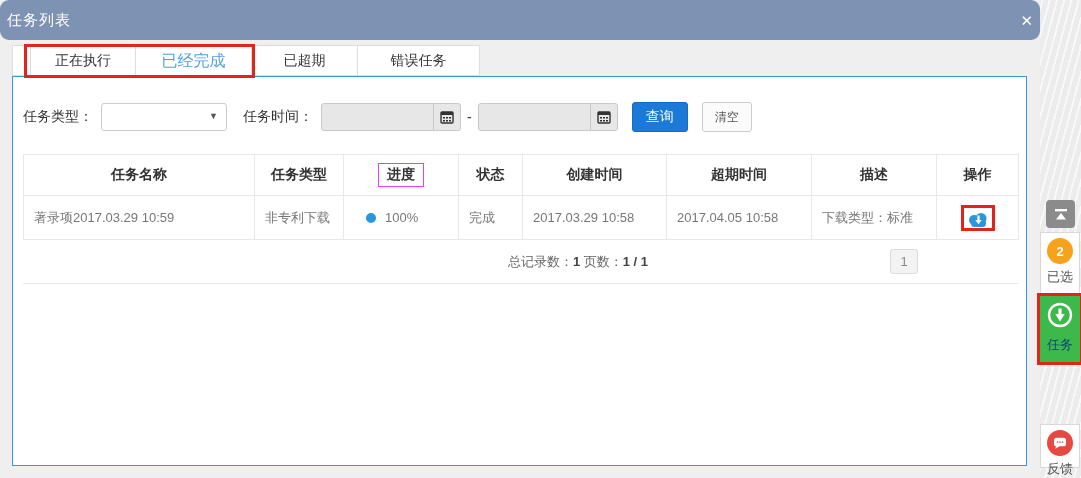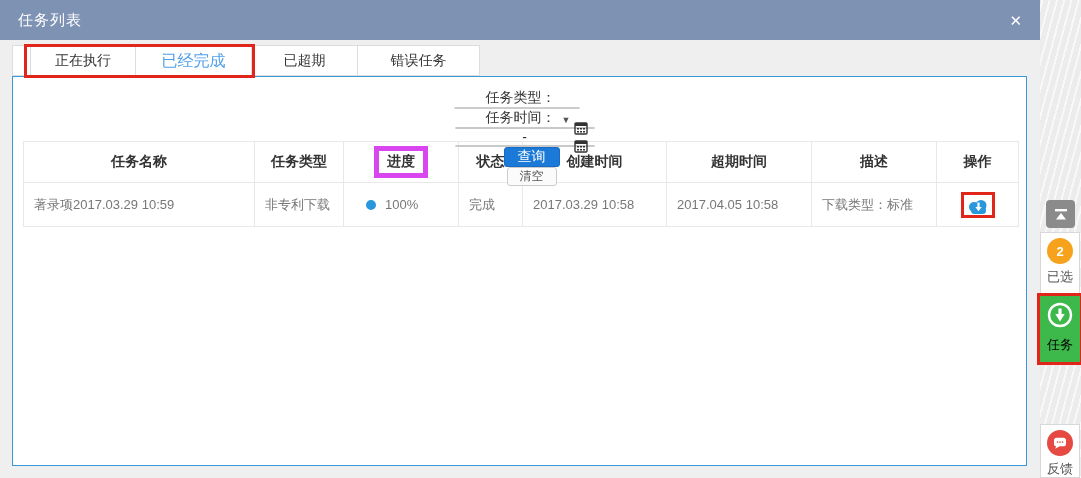--- a/index.html
+++ b/index.html
@@ -4,21 +4,21 @@
 <style>
   * { margin:0; padding:0; box-sizing:border-box; }
   body { font-family:"Liberation Sans","DejaVu Sans",sans-serif; }
   .page {
     position:relative; width:1081px; height:478px; overflow:hidden;
     background:repeating-linear-gradient(105deg,#ececec 0px,#ececec 5px,#f8f8f8 5px,#f8f8f8 7px);
   }
   .dialog { position:absolute; left:0; top:0; width:1040px; height:478px; background:#efefef; }
   .dialog-header {
     height:40px; background:#7e92b4; display:flex; align-items:center;
-    justify-content:space-between; padding:0 18px;
+    justify-content:space-between; padding:0 7px;border-radius:9px;
   }
   .dialog-title { color:#fff; font-size:15px; letter-spacing:1px; }
   .close { color:#fff; font-size:15px; cursor:pointer; line-height:1; }
 
   
   .tabbar { position:absolute; left:12px; top:45px; display:flex; height:31px; }
   .tab-spacer { width:18px; background:#fff; border-top:1px solid #ddd; border-left:1px solid #ddd; border-bottom:1px solid #ddd; }
   .tab {
     background:#fff; border-top:1px solid #ddd; border-right:1px solid #ddd; border-bottom:1px solid #ddd;
     font-size:14px; color:#333; text-align:center; line-height:29px; cursor:pointer;
@@ -30,21 +30,21 @@
   .annotation-tabs {
     position:absolute; left:24px; top:44px; width:231px; height:34px;
     border:3px solid #e1251b; pointer-events:none; z-index:5;
   }
 
   
   .panel {
     position:absolute; left:12px; top:76px; width:1015px; height:390px;
     background:#fff; border:1px solid #3898d9;
   }
-  .filter-row { display:flex; align-items:center; margin:12px 0 0 10px; height:30px;flex-direction:column; }
+  .filter-row { display:flex; align-items:center; margin:25px 0 0 10px; height:30px; }
   .flabel { font-size:14px; color:#333; margin-right:8px; }
   .select {
     position:relative; width:126px; height:28px; background:#fff;
     border:1px solid #ccc; border-radius:3px; margin-right:16px; cursor:pointer;
   }
   .caret { position:absolute; right:8px; top:7px; font-size:9px; color:#555; }
   .dateinput {
     position:relative; width:140px; height:28px; background:#e7e7e7;
     border:1px solid #c9c9c9; border-radius:3px; cursor:text;
   }
@@ -67,21 +67,21 @@
   
   .task-table { border-collapse:collapse; table-layout:fixed; margin:22px 10px 0; width:995px; }
   .task-table th {
     border:1px solid #e8e8e8; height:41px; font-size:14px; color:#333;
     font-weight:bold; text-align:center; background:#fff;
   }
   .task-table td {
     border:1px solid #e8e8e8; height:44px; font-size:13px; color:#777;
     padding-left:10px; background:#fff;
   }
-  .redbox-inline { display:inline-block; border:5px solid #d946ef; padding:2px 8px; }
+  .redbox-inline { display:inline-block; border:1px solid #d946ef; padding:2px 8px; }
   .progress-cell { display:flex; align-items:center; padding-left:12px; }
   .progress-ring {
     display:inline-block; width:8px; height:8px; border:5px solid #2997dc;
     border-radius:50%; background:#fff; margin-right:9px;
   }
   .op-cell { text-align:center; padding-left:0 !important; }
   .dl-annotation { display:inline-block; border:3px solid #e1251b; padding:3px 3px 0; line-height:0; cursor:pointer; }
   .muted { color:#8d8d8d; }
 
   
@@ -101,31 +101,31 @@
     background:#8b8b8b; border-radius:4px; display:flex; align-items:center;
     justify-content:center; cursor:pointer;
   }
   .side-card {
     position:absolute; right:1px; width:40px; background:#fff;
     border:1px solid #d8d8d8; text-align:center; padding:5px 0 7px; cursor:pointer;
   }
   .side-card.c-selected { top:232px; }
   .side-card.c-tasks { top:296px; background:#3db84b; border-color:#3db84b; outline:3px solid #e1251b; }
   .side-card.c-tools { top:360px; }
-  .side-card.c-feedback { top:424px; height:54px; }
+  .side-card.c-feedback { top:424px; height:44px; }
   .circle {
     width:26px; height:26px; border-radius:50%; margin:0 auto;
     display:flex; align-items:center; justify-content:center;
     color:#fff; font-weight:bold; font-size:13px;
   }
   .circle.orange { background:#f7a21c; }
   .circle.blue { background:#2a96dd; }
   .circle.red { background:#e64942; }
   .side-label { font-size:13px; color:#555; margin-top:4px; }
-  .side-label.white { color:#000000; }
+  .side-label.white { color:#0c4a6e; }
 </style>
 </head>
 <body>
 
 <div class="page">
   <div class="dialog">
 
     <div class="dialog-header">
       <span class="dialog-title">任务列表</span>
       <span class="close">✕</span>
@@ -239,20 +239,27 @@
                   </g>
                   <path d="M11.5 4.5v5" stroke="#fff" stroke-width="2.2"></path>
                   <path d="M8.3 9h6.4l-3.2 4.2z" fill="#fff"></path>
                 </svg>
               </span>
             </td>
           </tr>
         </tbody>
       </table>
 
+      <div class="pager">
+        <div class="pager-text">
+          <span>总记录数：</span><b>1</b>
+          <span>页数：</span><b>1 / 1</b>
+        </div>
+        <div class="page-btn">1</div>
+      </div>
 
     </div>
   </div>
 
   <div class="sidebar">
     <div class="collapse-btn">
       <svg width="16" height="15" viewBox="0 0 16 15">
         <rect x="2" y="2" width="12" height="2.4" fill="#fff"></rect>
         <path d="M8 6l5 6.5H3z" fill="#fff"></path>
       </svg>

